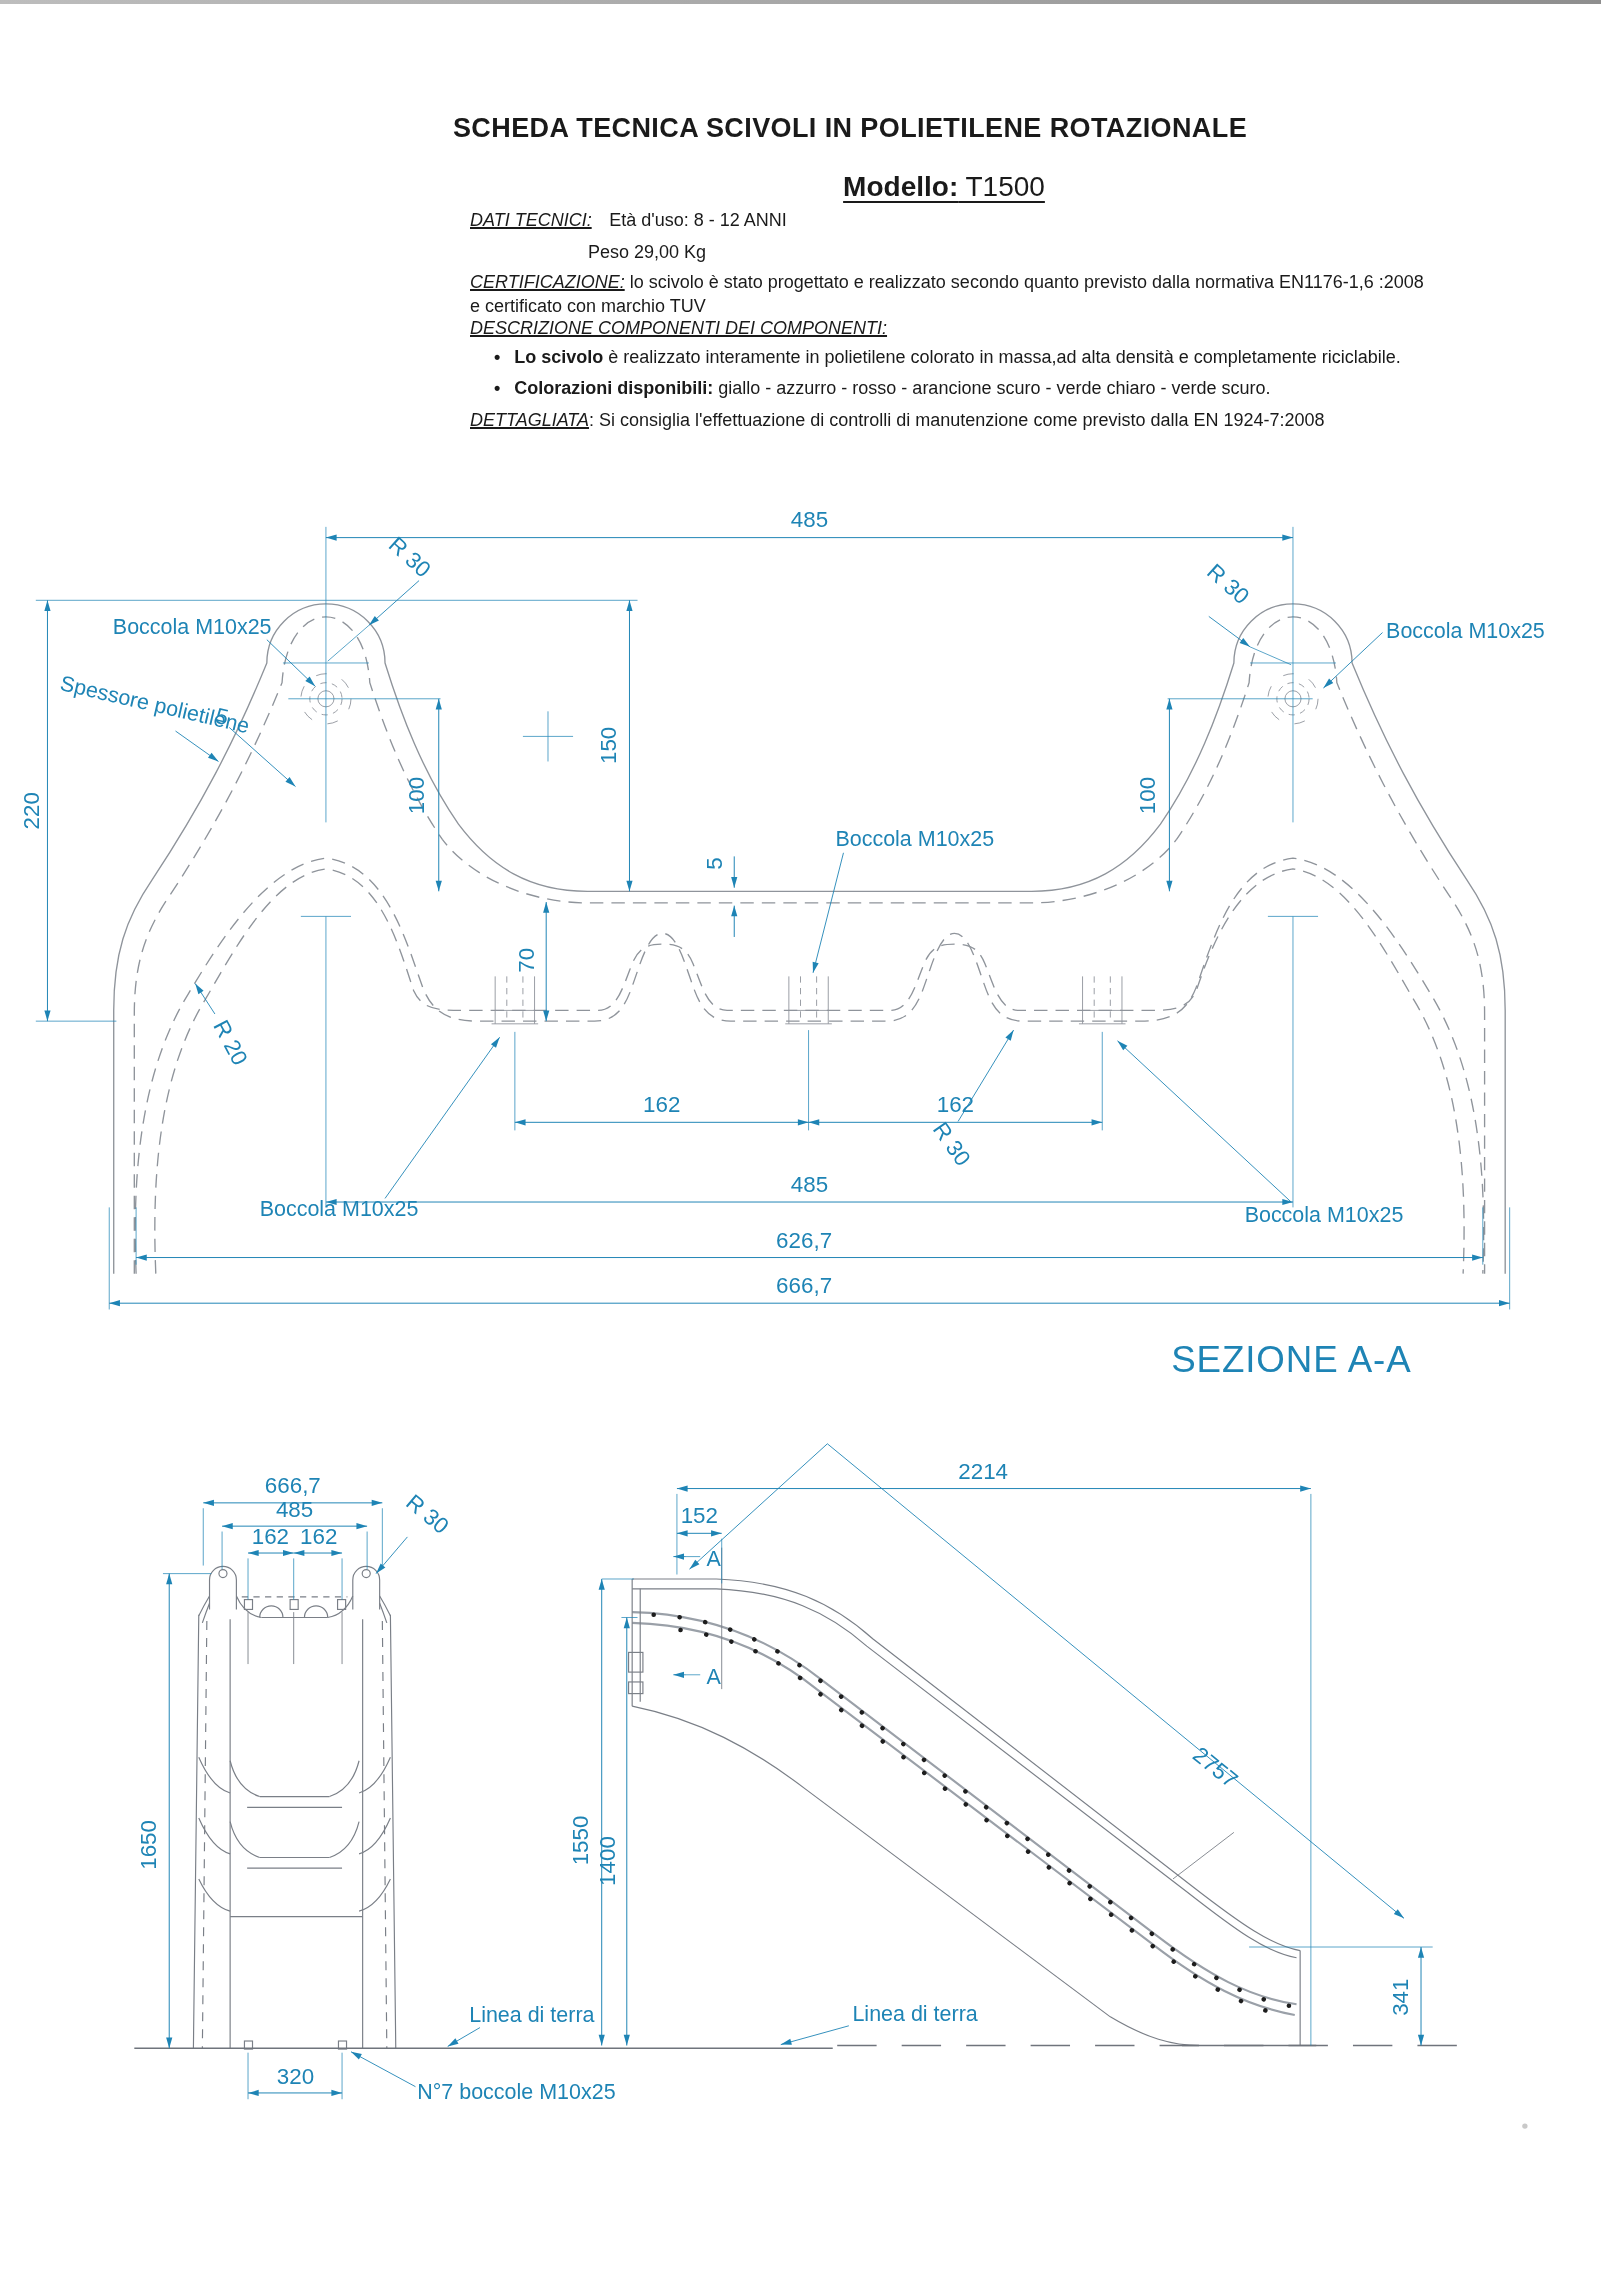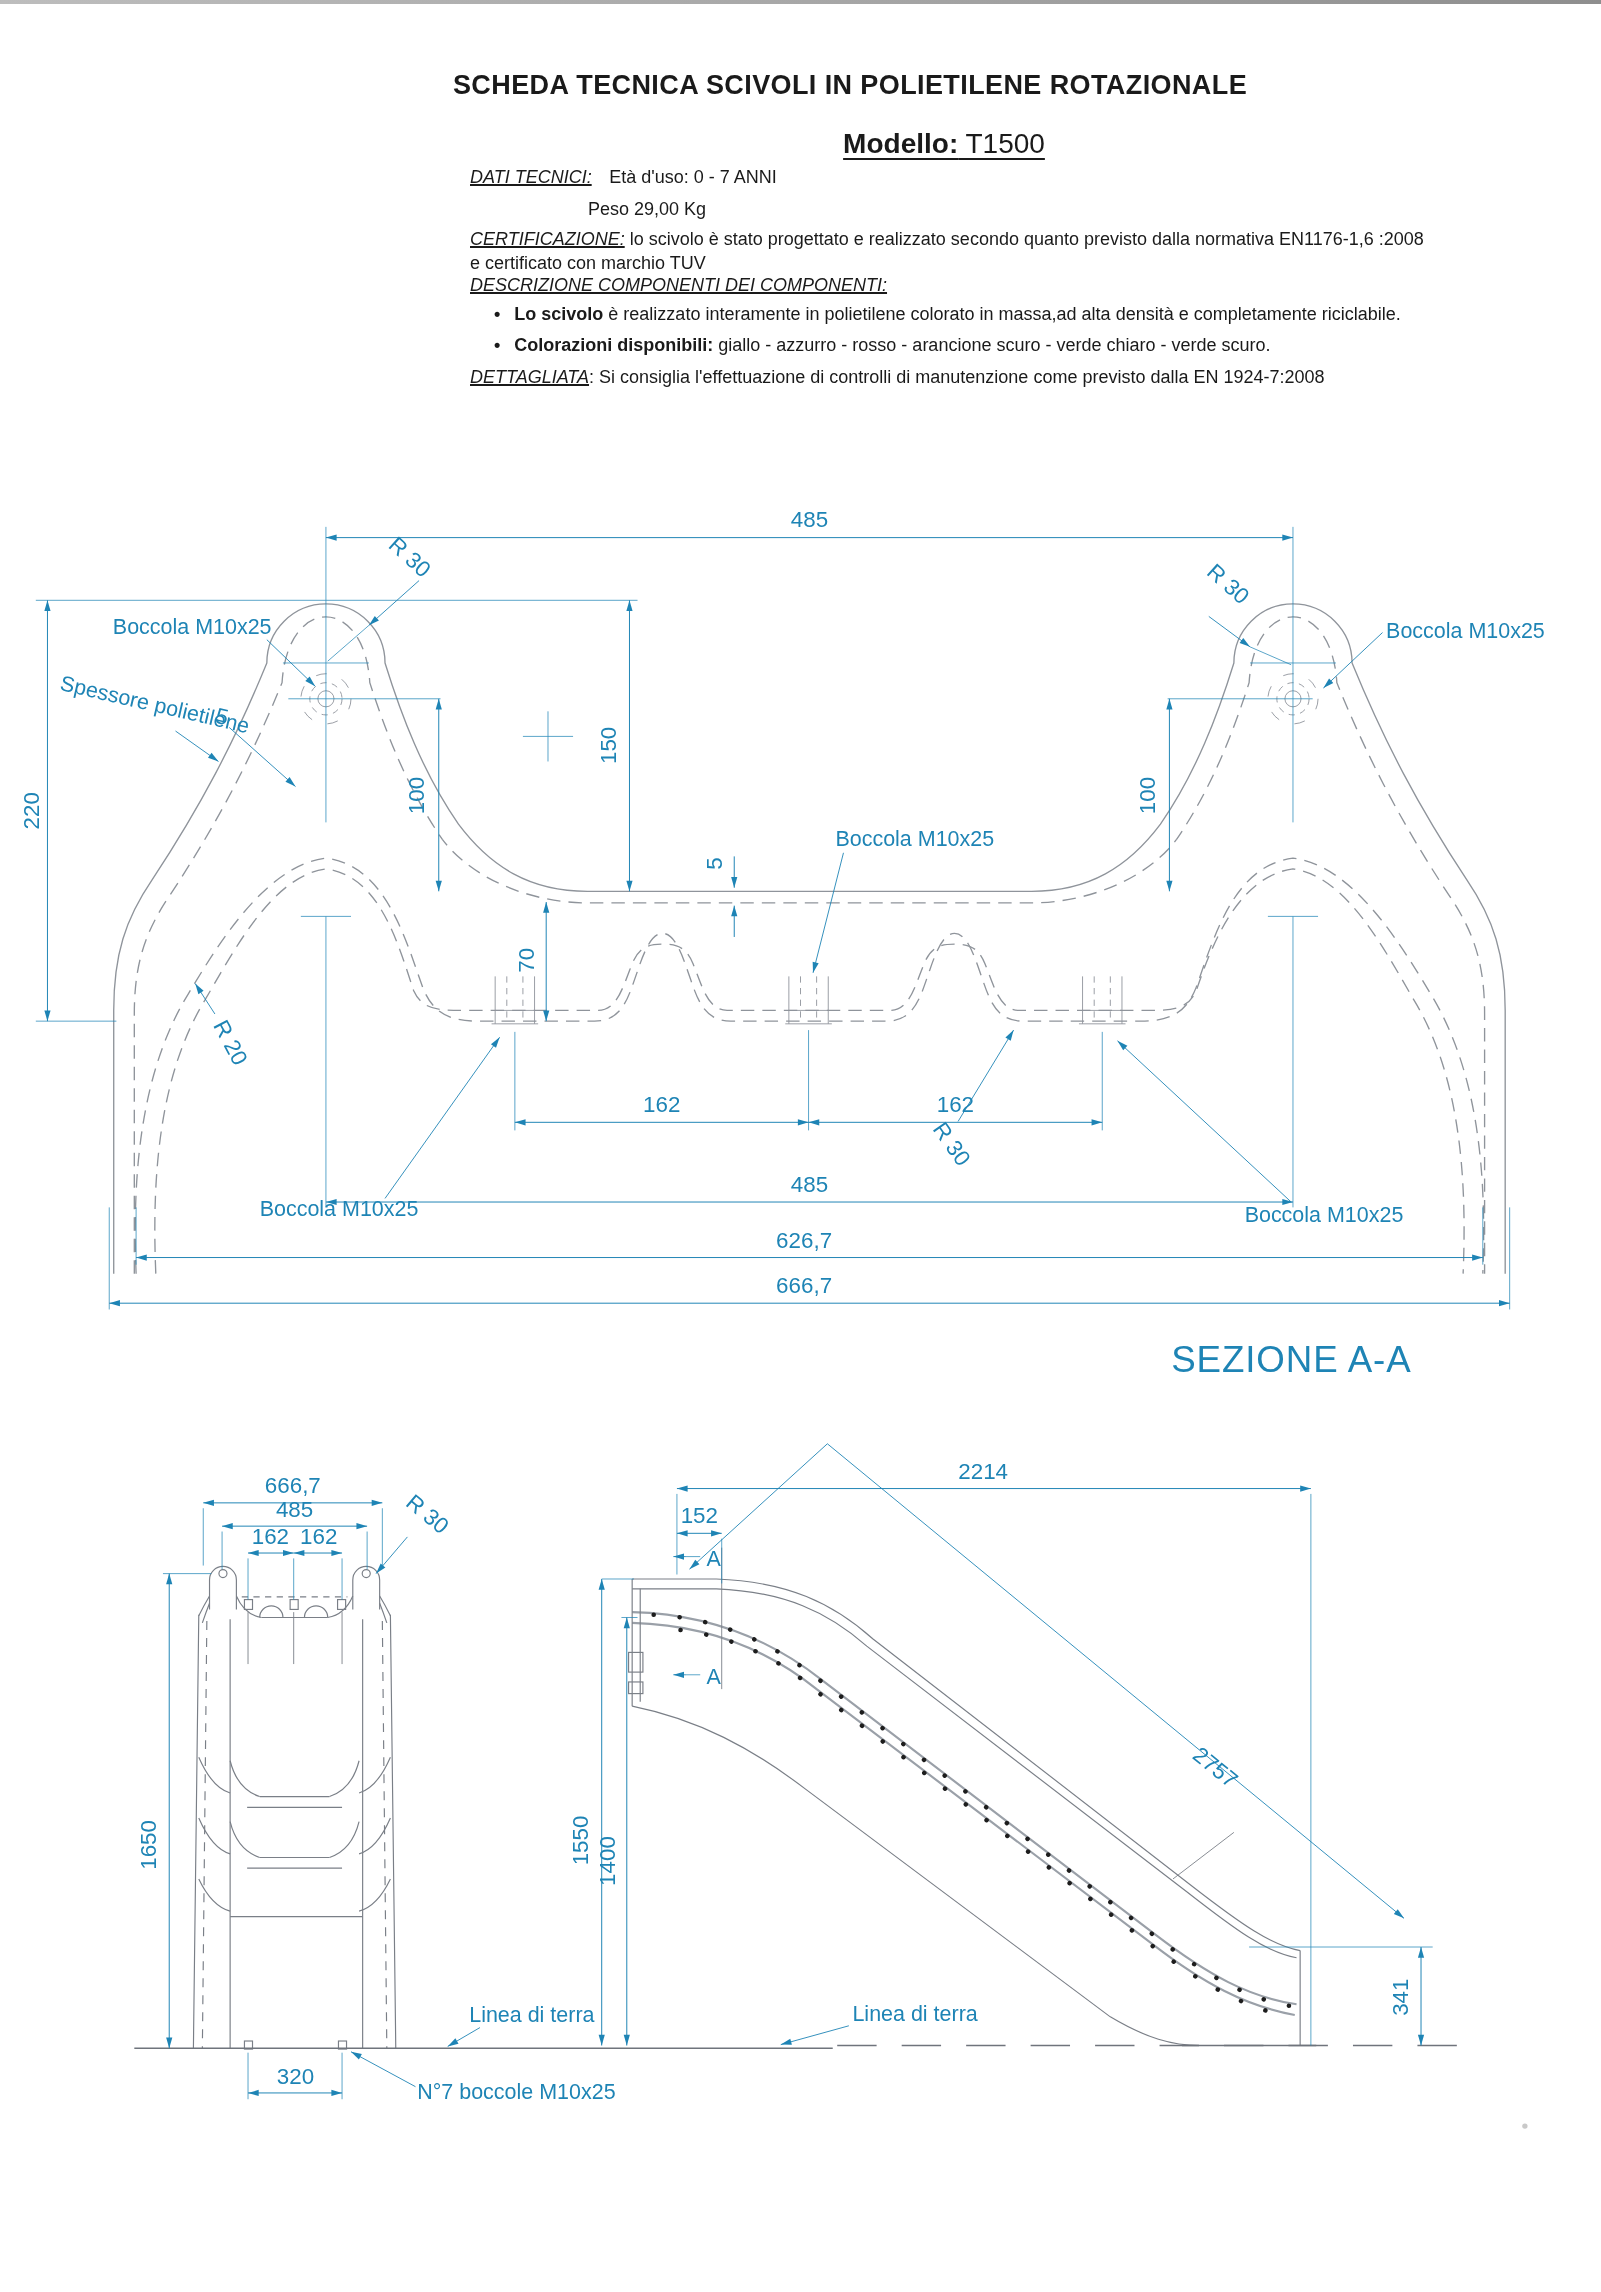--- a/index.html
+++ b/index.html
@@ -1,20 +1,20 @@
 <!DOCTYPE html>
 <html style="font-size:14.3px"><head>
 <meta charset="utf-8">
 <style>
   html,body{margin:0;padding:0;background:#e8e8e8;}
   .page{position:relative;width:1601px;height:2293px;background:#ffffff;overflow:hidden;
         font-family:"Liberation Sans",sans-serif;color:#1a1a1a;}
   .scan-top{position:absolute;top:0;left:0;right:0;height:3.6px;
         background:linear-gradient(90deg,#bdbdbd 0%,#a5a5a5 55%,#8e8e8e 100%);}
-  .abs{position:absolute;white-space:nowrap;}
+  .abs{position:absolute;white-space:nowrap;margin-top:43px;}
   .doc-title{top:70px;left:99px;right:0;text-align:center;font-size:27px;font-weight:bold;letter-spacing:0.4px;}
   .model-line{top:128px;left:287px;right:0;text-align:center;font-size:28px;}
   .model-underline{text-decoration:underline;text-decoration-thickness:1.8px;text-underline-offset:4.5px;}
   .model-label{font-weight:bold;}
   .spec{font-size:18px;}
   .lbl{font-weight:normal;font-style:italic;text-decoration:underline;text-decoration-thickness:1.8px;}
   .b{font-weight:bold;}
   svg text{font-family:"Liberation Sans",sans-serif;}
   .dt{fill:#1e84b5;font-size:25px;text-anchor:middle;}
   .ds{fill:#1e84b5;font-size:24px;text-anchor:start;}
@@ -41,21 +41,21 @@
   <div class="abs doc-title">SCHEDA TECNICA SCIVOLI  IN POLIETILENE ROTAZIONALE</div>
 
   <div class="abs model-line">
     <span class="model-underline">
       <span class="model-label">Modello:</span><span> T1500</span>
     </span>
   </div>
 
   <div class="abs spec" style="top:167px;left:470px;">
     <span class="lbl">DATI TECNICI:</span>
-    <span style="margin-left:12.5px;">Età d'uso: 0 - 7 ANNI</span>
+    <span style="margin-left:12.5px;">Età d'uso: 8 - 12 ANNI</span>
   </div>
   <div class="abs spec" style="top:199px;left:588px;">
     <span>Peso 29,00 Kg</span>
   </div>
   <div class="abs spec" style="top:229px;left:470px;">
     <span class="lbl">CERTIFICAZIONE:</span><span> lo scivolo è stato progettato e realizzato secondo quanto previsto dalla normativa EN1176-1,6 :2008</span>
   </div>
   <div class="abs spec" style="top:253px;left:470px;">
     <span>e certificato con marchio TUV</span>
   </div>

